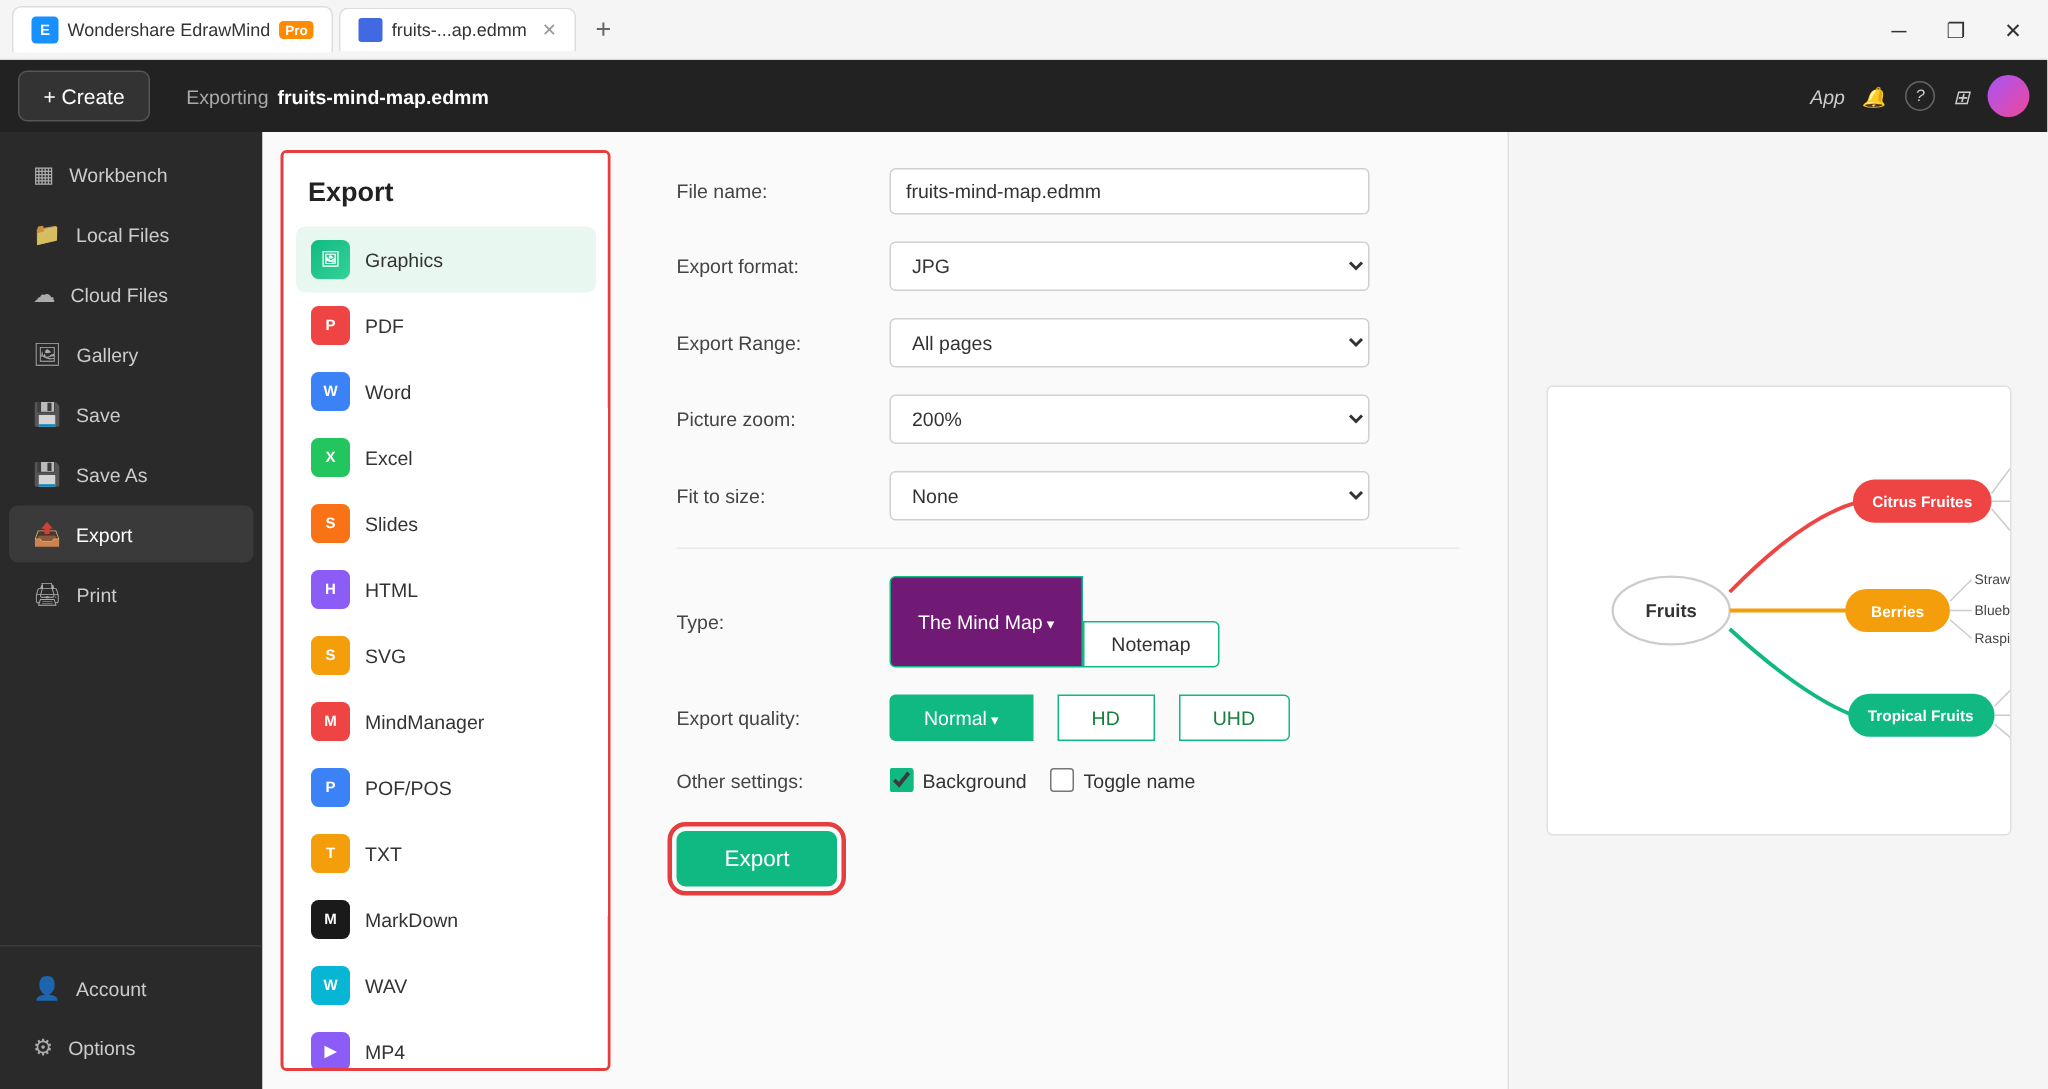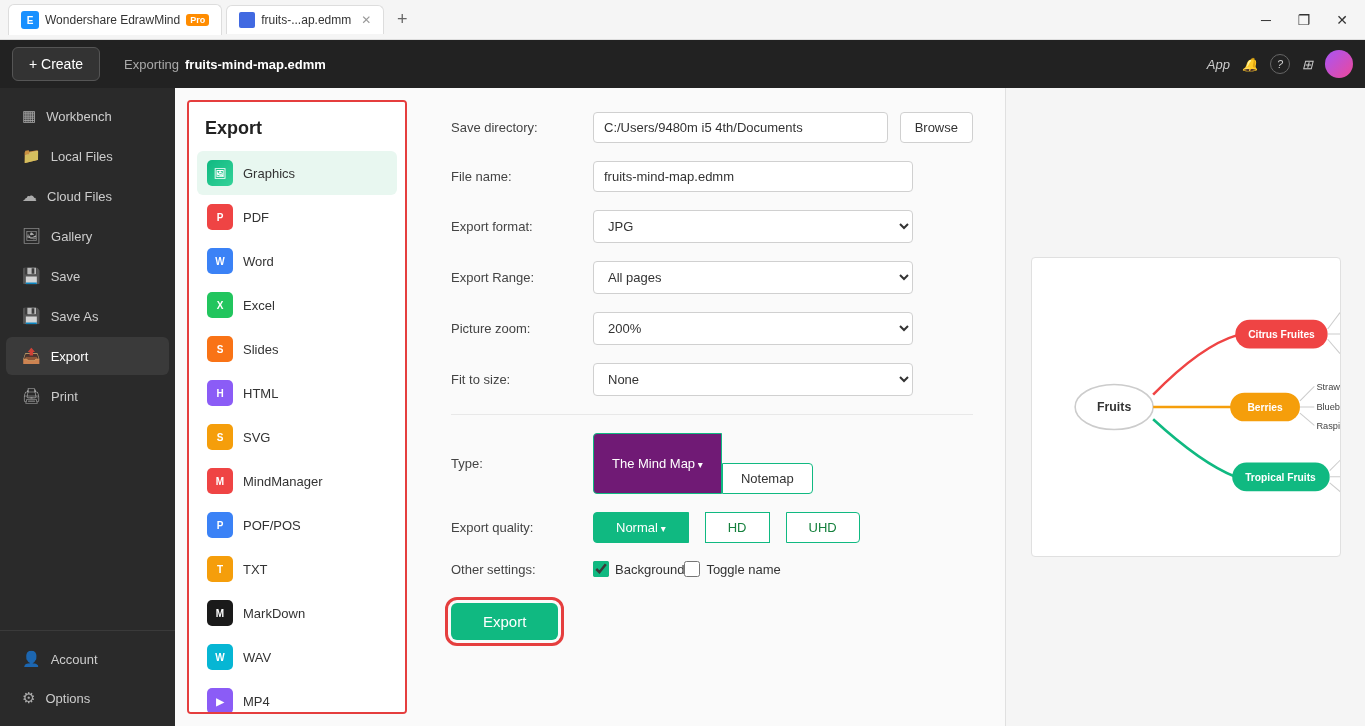--- a/index.html
+++ b/index.html
@@ -328,21 +328,21 @@
     .quality-btn:last-child { border-radius: 0 4px 4px 0; }
     .quality-btn-arrow::after {
       content: ' ▾';
       font-size: 10px;
     }
 
     
     .checkbox-group {
       display: flex;
       align-items: center;
-      gap: 0;
+      gap: 16px;
     }
     .checkbox-item {
       display: flex;
       align-items: center;
       gap: 6px;
       font-size: 13px;
       color: #333;
     }
     .checkbox-item input[type="checkbox"] {
       width: 16px; height: 16px;
@@ -534,25 +534,20 @@
           <span>WAV</span>
         </div>
         <div class="format-item">
           <div class="fmt-icon fmt-mp4">▶</div>
           <span>MP4</span>
         </div>
       </div>
 
       <div class="settings-panel">
 
-        <div class="setting-row">
-          <span class="setting-label">Save directory:</span>
-          <input class="setting-input" type="text" value="C:/Users/9480m i5 4th/Documents" style="">
-          <button class="browse-btn">Browse</button>
-        </div>
 
         <div class="setting-row">
           <span class="setting-label">File name:</span>
           <input class="setting-input" type="text" value="fruits-mind-map.edmm" style="">
         </div>
 
         <div class="setting-row">
           <span class="setting-label">Export format:</span>
           <select class="setting-select">
             <option>JPG</option>

